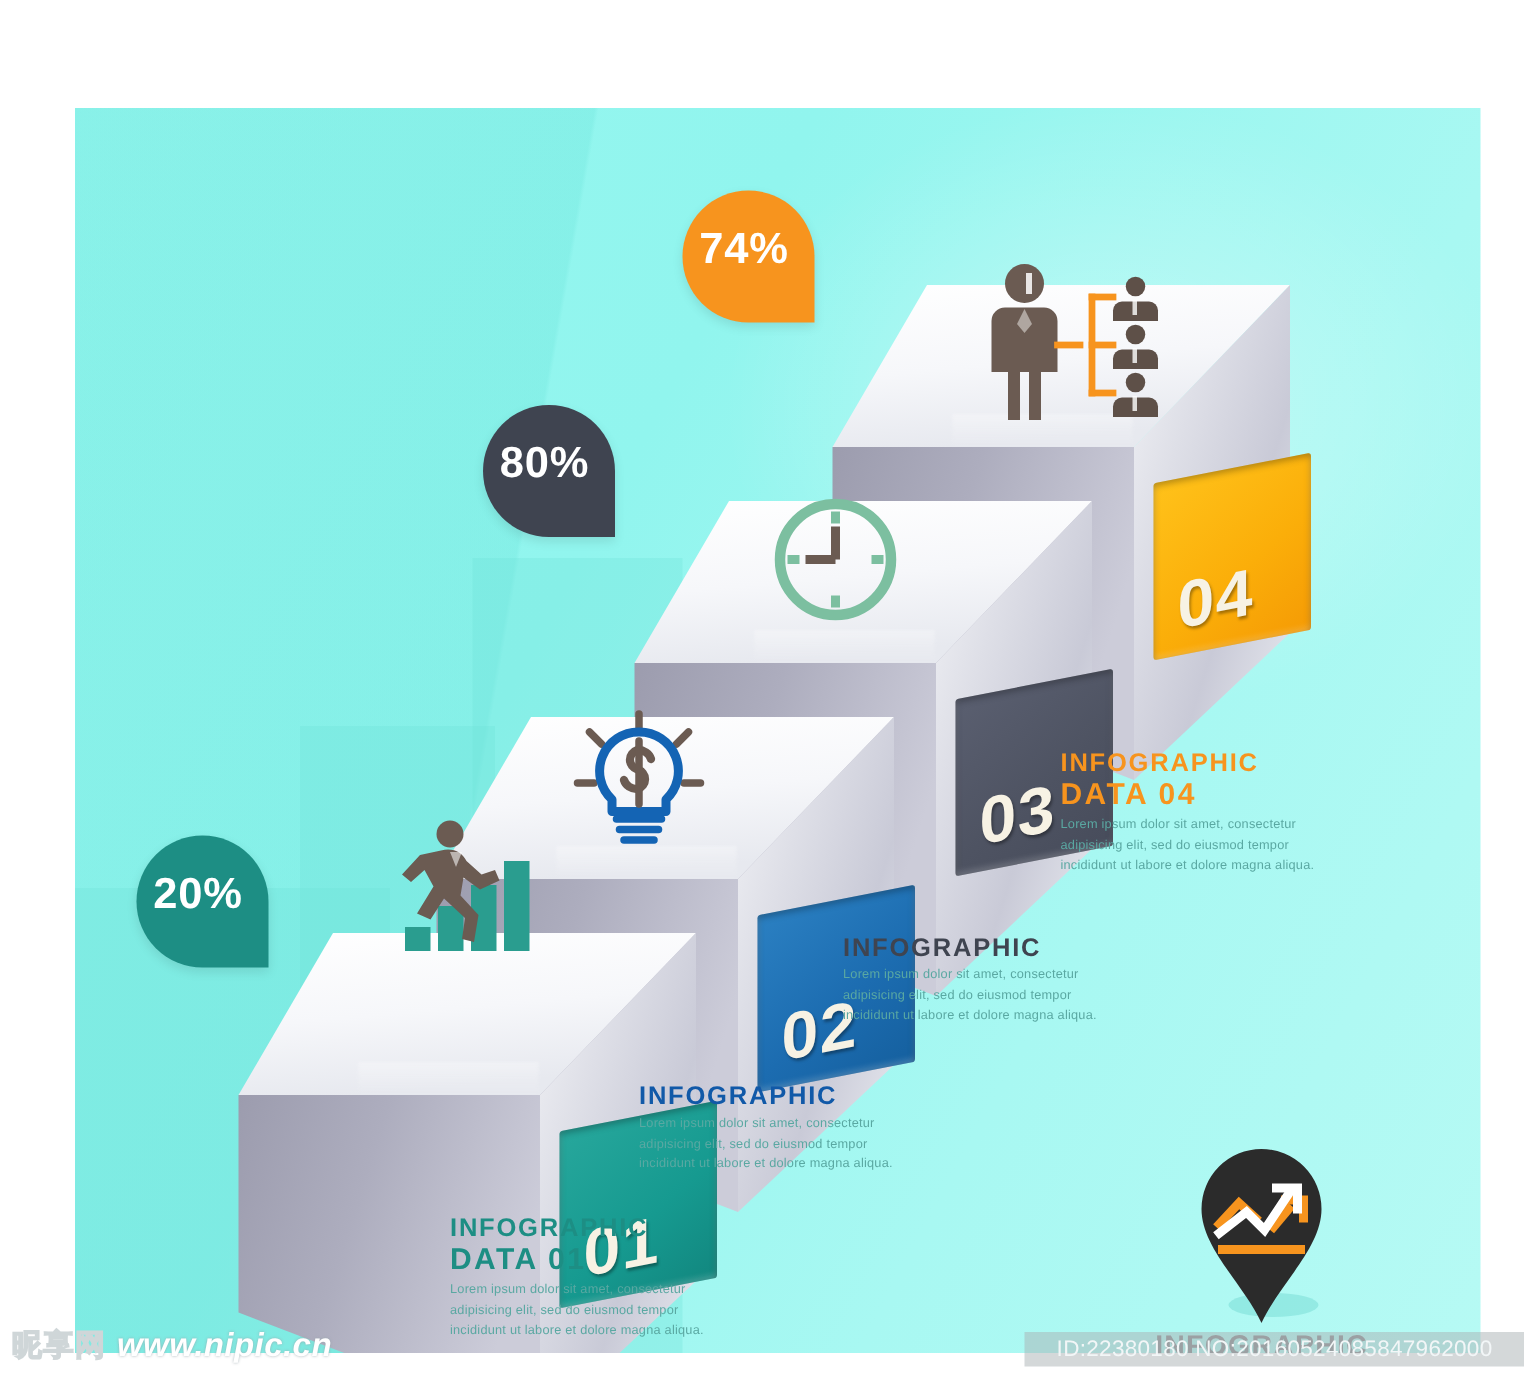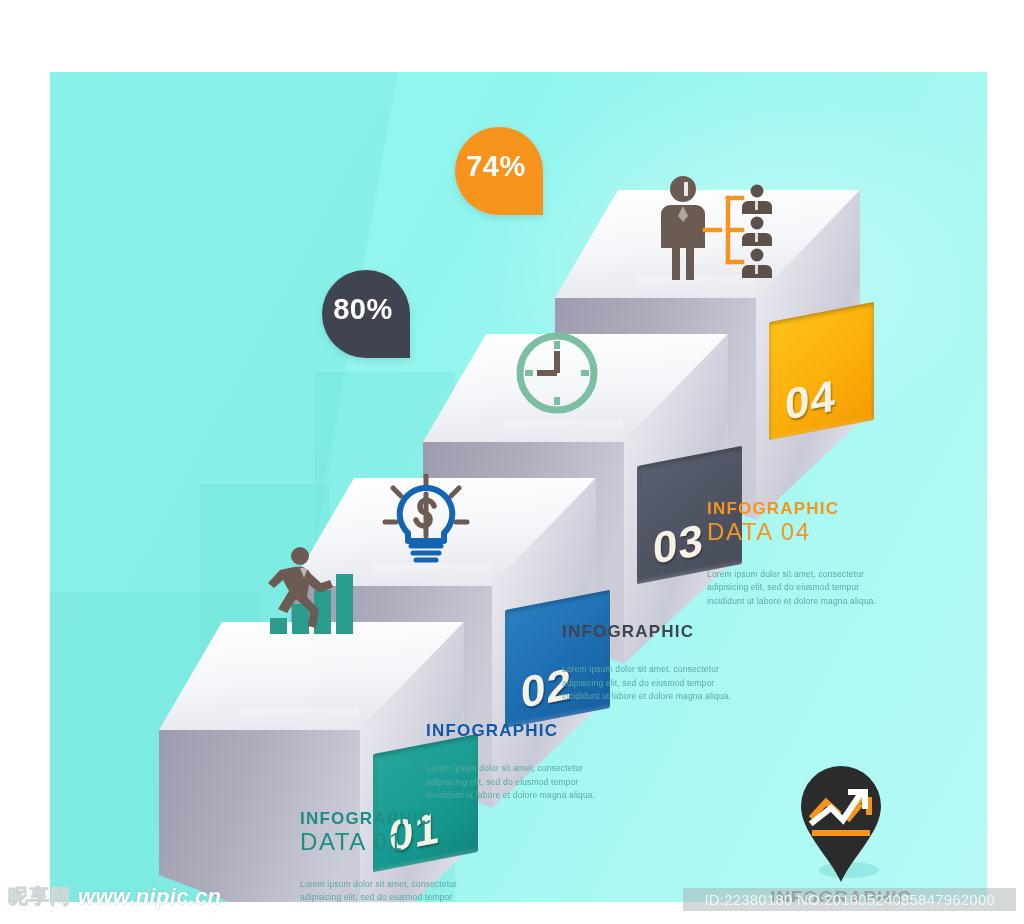--- a/index.html
+++ b/index.html
@@ -66,24 +66,24 @@
     font-size: 29px; font-weight: 700; color: #ffffff; letter-spacing: .5px;
     transform: translate(-3px,-5px);
   }
 
   
   .caption { position: absolute; width: 185px; }
   .caption .cap-top {
     font-size: 17px; font-weight: 700; letter-spacing: 1.2px; line-height: 1.08;
   }
   .caption .cap-main {
-    font-size: 24px; font-weight: 400; letter-spacing: 1.6px; line-height: 1.1; margin-top: 1px;
+    font-size: 20px; font-weight: 700; letter-spacing: 1.6px; line-height: 1.1; margin-top: 1px;
   }
   .caption .cap-body {
-    margin-top: 22px; font-size: 8.5px; line-height: 1.58; letter-spacing: .15px;
+    margin-top: 2px; font-size: 8.5px; line-height: 1.58; letter-spacing: .15px;
   }
 
   
   .logo-wrap { position: absolute; left: 686px; top: 692px; width: 210px; }
   .pin { position: relative; width: 96px; height: 120px; margin: 0 auto; }
   .brand { margin-top: 4px; text-align: center; }
   .brand .b1 { font-size: 19px; font-weight: 700; color: #8c8f92; letter-spacing: .8px; line-height: 1.06; }
 
   
   .wm-left {
@@ -328,20 +328,23 @@
         <path d="M36 23 c8 -2 14 1 17 7 l10 9 l9 -3 l3 7 l-13 6 l-11 -8 l-2 12 l12 13 l-3 18 l-8 -2 l2 -14 l-14 -13 l-9 14 l-9 -4 l11 -18 l-6 -11 l-9 8 l-6 -5 l12 -13 z"></path>
       </g>
       <path d="M42 24 l4 10 l4 -10z" fill="#ffffff" opacity=".55"></path>
     </svg>
 
     <div class="bubble" style="left:405px; top:55px; background:#f7941e;">
       <span>74%</span>
     </div>
     <div class="bubble" style="left:272px; top:198px; background:#3f4450;">
       <span>80%</span>
+    </div>
+    <div class="bubble" style="left:41px; top:485px; background:#1d8e84;">
+      <span>20%</span>
     </div>
 
     <div class="caption" style="left:657px; top:428px;">
       <div class="cap-top" style="color:#f7941e;">INFOGRAPHIC</div>
       <div class="cap-main" style="color:#f7941e;">DATA  04</div>
       <div class="cap-body" style="color:#5aa8a2;">Lorem ipsum dolor sit amet, consectetur adipisicing elit, sed do eiusmod tempor incididunt ut labore et dolore magna aliqua.</div>
     </div>
 
     <div class="caption" style="left:512px; top:551px;">
       <div class="cap-top" style="color:#3f4450;">INFOGRAPHIC</div>

